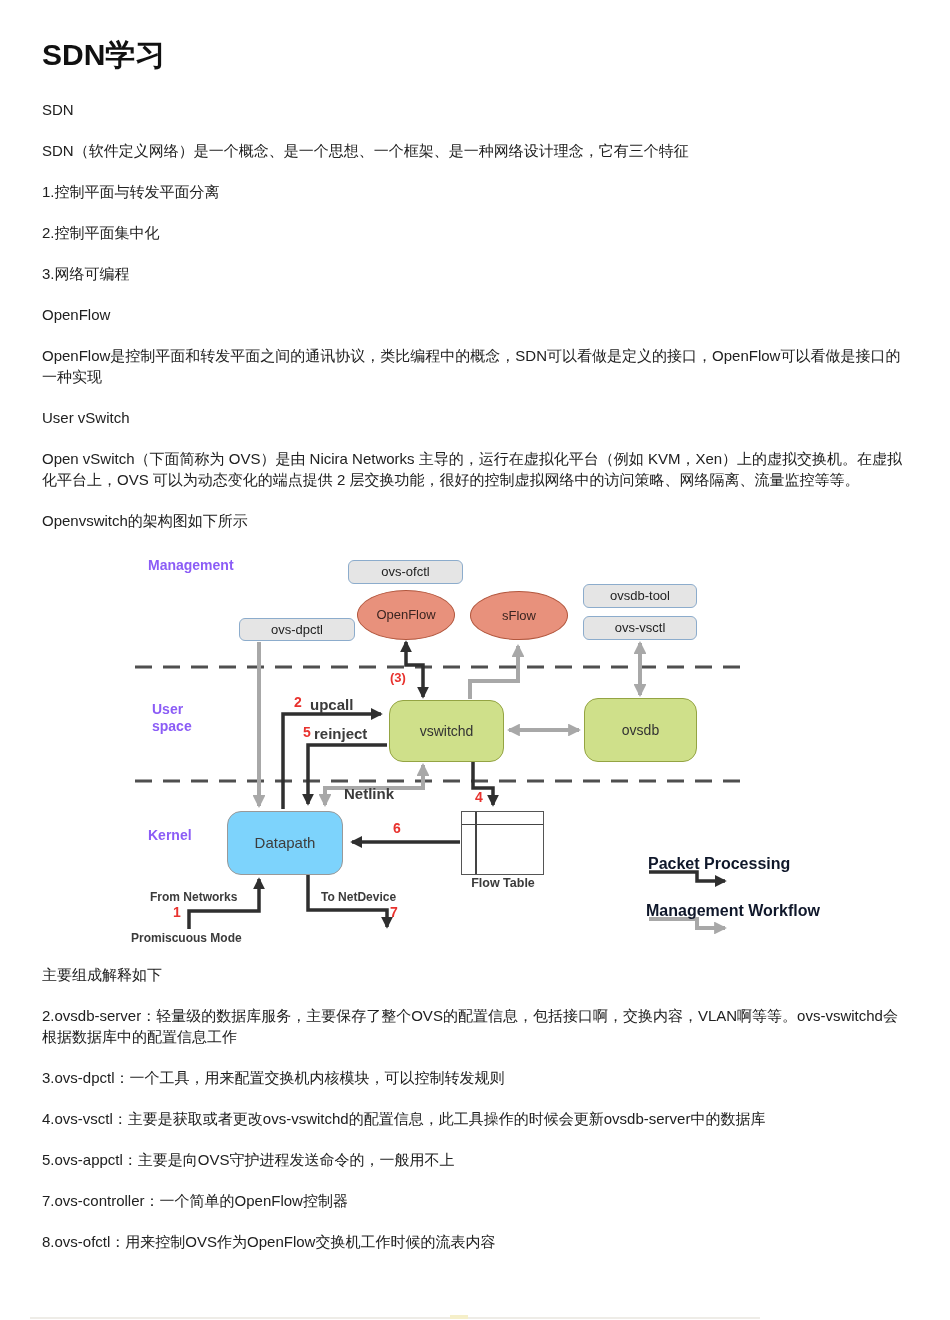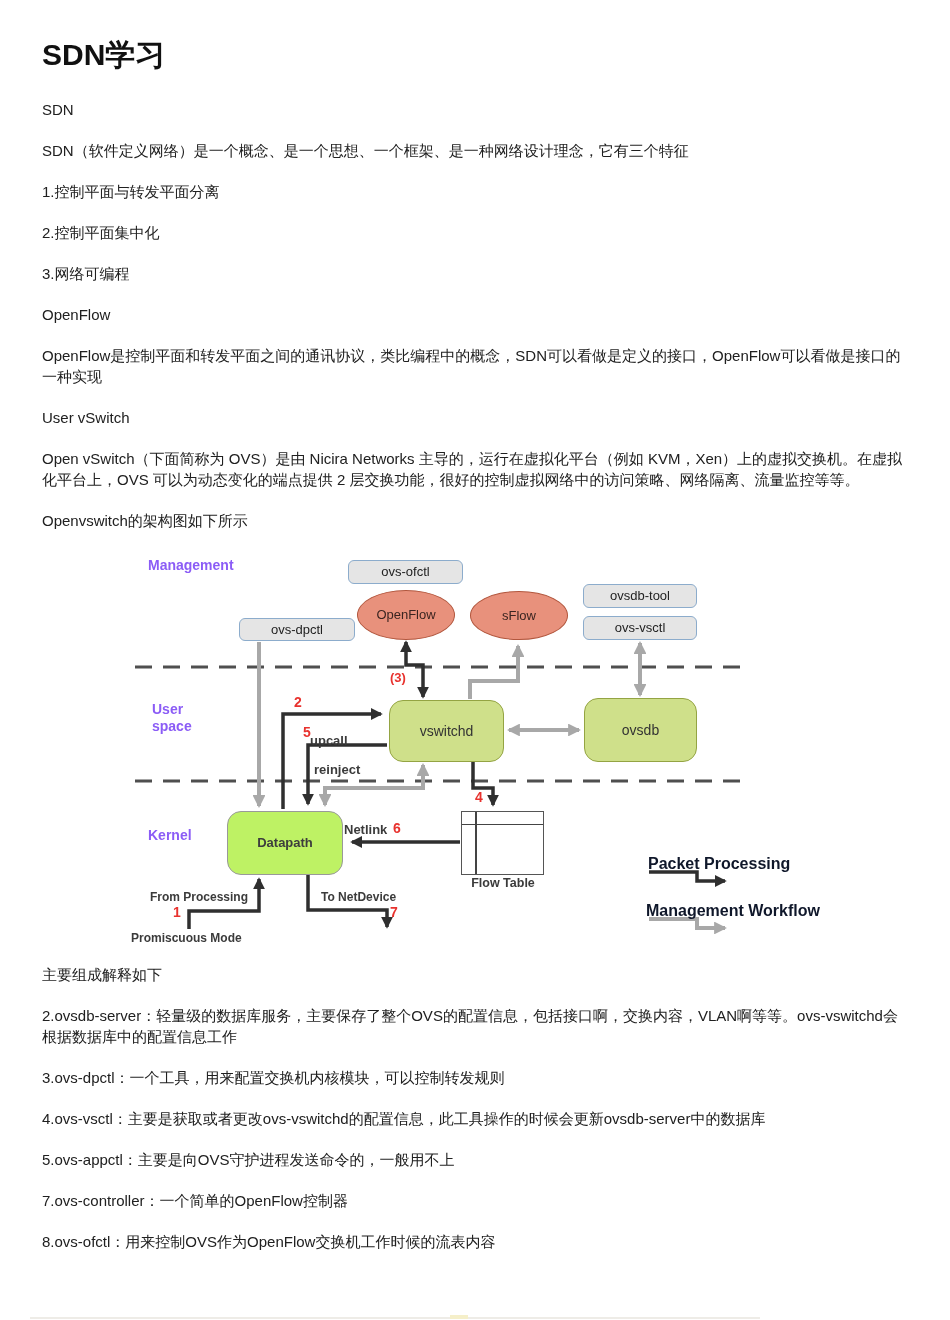--- a/index.html
+++ b/index.html
@@ -33,29 +33,29 @@
     background:#e8917c;border:1.5px solid #b2573e;border-radius:50%;
     display:flex;align-items:center;justify-content:center;
     font-size:13px;color:#3a2420;
   }
   .greenbox{
     background:#cfe08a;border:1.5px solid #94a443;border-radius:14px;
     display:flex;align-items:center;justify-content:center;
     font-size:14px;color:#333;
   }
   .graybox{
-    background:#bef264;border:1.5px solid #999;border-radius:14px;
+    background:#7dd3fc;border:1.5px solid #999;border-radius:14px;
     display:flex;align-items:center;justify-content:center;
-    font-size:13px;color:#3d3d3d;font-weight:bold;
+    font-size:15px;color:#3d3d3d;
   }
   .ftable{background:#fff;border:1.5px solid #555;}
   .ftable .hline{position:absolute;left:0;right:0;top:12px;height:1.5px;background:#444;}
   .ftable .vline{position:absolute;top:0;bottom:0;left:13px;width:1.5px;background:#444;}
   .dlabel{font-weight:bold;color:#3b3b3b;font-size:12px;line-height:13px;}
-  .dlabel.small{font-size:13px;margin-top:36px;}
+  .dlabel.small{font-size:15px;}
   .dlabel.center{text-align:center;}
   .steplabel{font-weight:bold;color:#e8322e;font-size:14px;line-height:14px;}
   .legend-label{font-weight:bold;color:#0f172a;font-size:16px;}
   svg.overlay{position:absolute;left:0;top:0;pointer-events:none;}
   
   .bottom-divider{position:absolute;left:30px;top:1317px;width:730px;height:1.5px;background:#eeece7;}
   .yellow-frag{position:absolute;left:420px;top:-2px;width:18px;height:4px;background:#f5efc9;display:block;}
 </style>
 </head>
 <body>
@@ -137,21 +137,21 @@
     <div class="abs steplabel" style="left:390px;top:120px;font-size:13px;">(3)</div>
     <div class="abs steplabel" style="left:294px;top:144px;">2</div>
     <div class="abs dlabel small" style="left:310px;top:147px;">upcall</div>
     <div class="abs steplabel" style="left:303px;top:174px;">5</div>
     <div class="abs dlabel small" style="left:314px;top:176px;">reinject</div>
     <div class="abs steplabel" style="left:475px;top:239px;">4</div>
     <div class="abs steplabel" style="left:393px;top:270px;">6</div>
     <div class="abs steplabel" style="left:173px;top:354px;">1</div>
     <div class="abs steplabel" style="left:390px;top:354px;">7</div>
     <div class="abs dlabel small" style="left:344px;top:236px;">Netlink</div>
-    <div class="abs dlabel" style="left:150px;top:340px;">From Processing</div>
+    <div class="abs dlabel" style="left:150px;top:340px;">From Networks</div>
     <div class="abs dlabel" style="left:321px;top:340px;">To NetDevice</div>
     <div class="abs dlabel" style="left:131px;top:381px;">Promiscuous Mode</div>
 
     <div class="abs legend-label" style="left:648px;top:304px;">Packet Processing</div>
     <div class="abs legend-label" style="left:646px;top:351px;">Management Workflow</div>
   </div>
 
   <p class="para">主要组成解释如下</p>
   <p class="para">2.ovsdb-server：轻量级的数据库服务，主要保存了整个OVS的配置信息，包括接口啊，交换内容，VLAN啊等等。ovs-vswitchd会根据数据库中的配置信息工作</p>
   <p class="para">3.ovs-dpctl：一个工具，用来配置交换机内核模块，可以控制转发规则</p>

